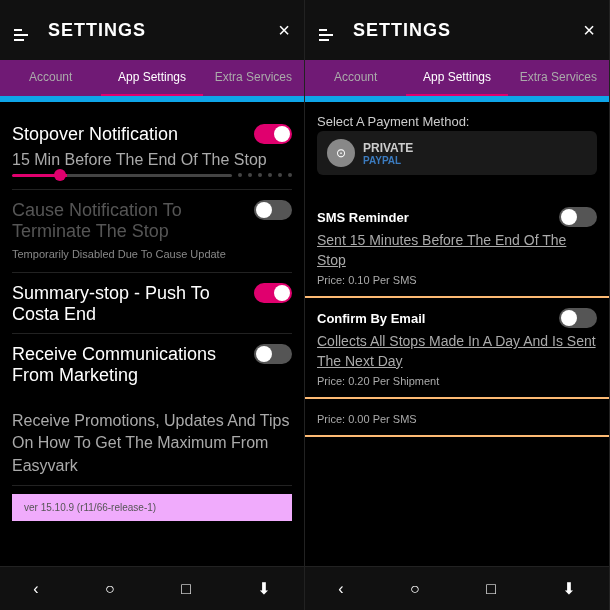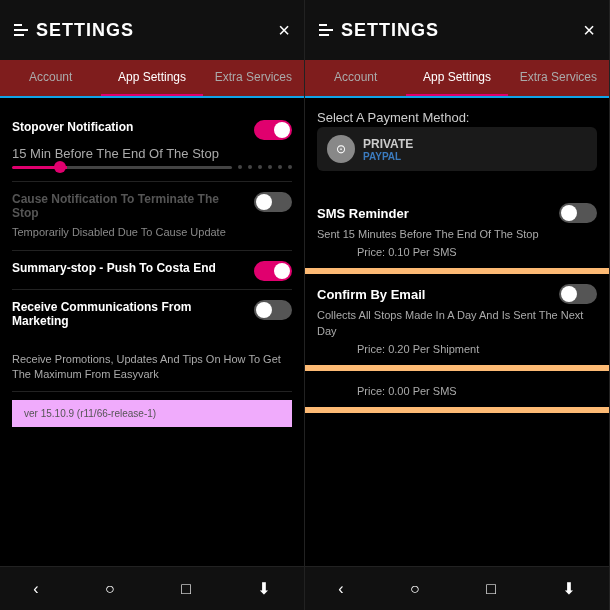--- a/index.html
+++ b/index.html
@@ -27,22 +27,22 @@
     .header {
       display: flex;
       align-items: center;
       justify-content: space-between;
       padding: 10px 14px;
       background: #111;
       min-height: 60px;
     }
     .header-title {
       display: flex;
-      align-items: center;
-      gap: 8px;
+      align-items: flex-end;
+      gap: 20px;
       font-size: 18px;
       font-weight: bold;
       color: #fff;
       letter-spacing: 1px;
     }
     .settings-icon-bars {
       display: flex;
       flex-direction: column;
       gap: 3px;
     }
@@ -60,22 +60,22 @@
       font-size: 20px;
       cursor: pointer;
       background: none;
       border: none;
       color: #fff;
     }
 
     
     .tabs {
       display: flex;
-      background: #7f1d1d;
-      border-bottom: 2px solid #0ea5e9;
+      background: #701a75;
+      border-bottom: 6px solid #0ea5e9;
       overflow: hidden;
       justify-content: space-between;
     }
     .tab {
       flex: 1;
       text-align: center;
       padding: 10px 4px;
       font-size: 12px;
       color: #aaa;
       cursor: pointer;
@@ -98,31 +98,31 @@
 
     
     .setting-row {
       display: flex;
       justify-content: space-between;
       align-items: flex-start;
       margin-bottom: 6px;
       margin-top: 10px;
     }
     .setting-label {
-      font-size: 12px;
-      font-weight: bold;
+      font-size: 18px;
+      font-weight: normal;
       color: #fff;
       flex: 1;
     }
     .setting-sublabel {
-      font-size: 13px;
+      font-size: 16px;
       color: #aaa;
     }
     .setting-desc {
-      font-size: 11px;
+      font-size: 16px;
       color: #aaa;
       margin-bottom: 8px;
       line-height: 1.4;
       margin-top: 24px;
     }
     .setting-note {
       font-size: 11px;
       color: #888;
       margin-bottom: 12px;
     }
@@ -248,44 +248,44 @@
       font-weight: bold;
     }
     .paypal-text {
       color: #3b7bbf;
       font-weight: bold;
       font-size: 10px;
     }
 
     .service-row {
       padding: 10px 12px;
-      border-bottom: 6px solid #fdba74;
+      border-bottom: 2px solid #fdba74;
     }
     .service-header {
       display: flex;
       justify-content: space-between;
       align-items: center;
       margin-bottom: 4px;
     }
     .service-title {
       font-size: 13px;
       font-weight: bold;
       color: #fff;
     }
     .service-desc {
-      font-size: 11px;
+      font-size: 14px;
       color: #aaa;
       line-height: 1.4;
       margin-bottom: 4px;
+      text-decoration: underline;
     }
     .service-price {
       font-size: 11px;
       color: #aaa;
       margin-top: 4px;
-      margin-left: 40px;
     }
 
     .version-bar {
       padding: 8px 12px;
       font-size: 10px;
       color: #555;
       background: #f0abfc;
     }
   </style>
 </head>

